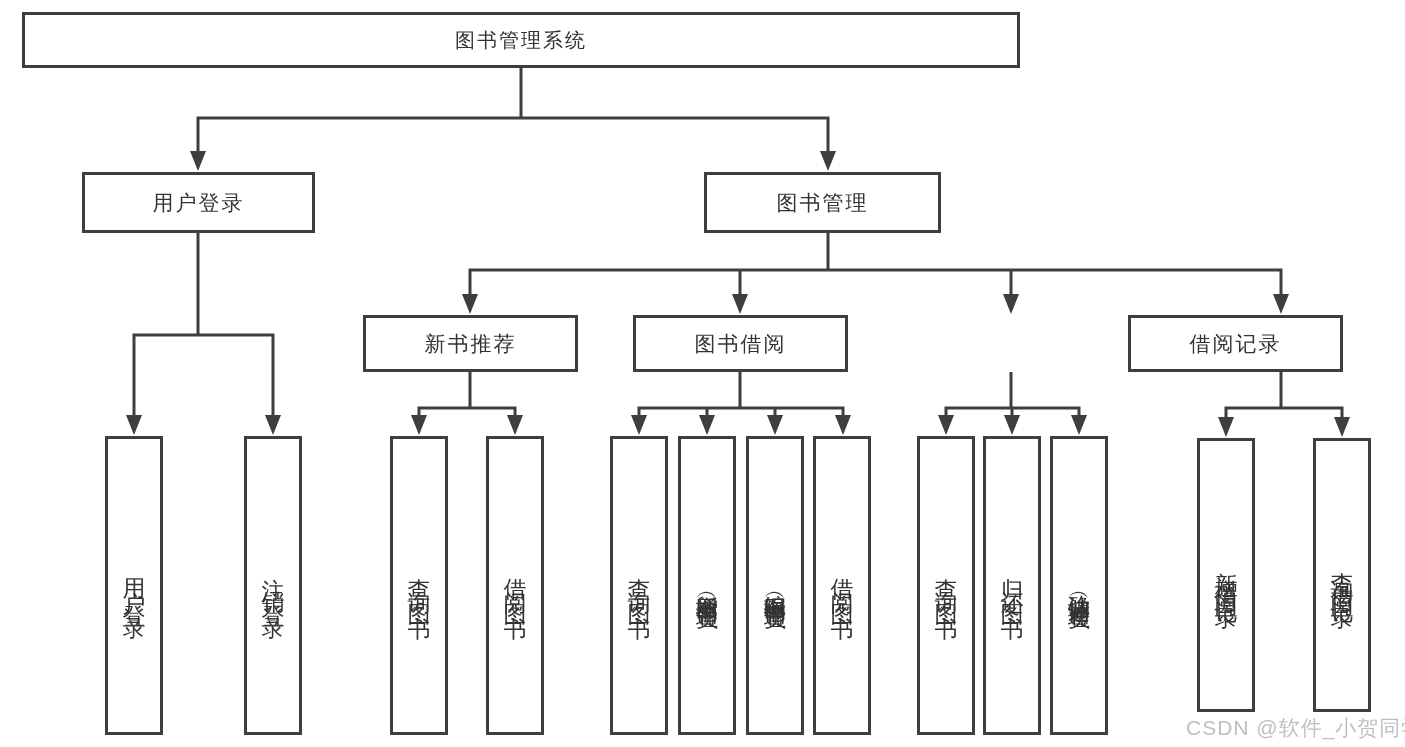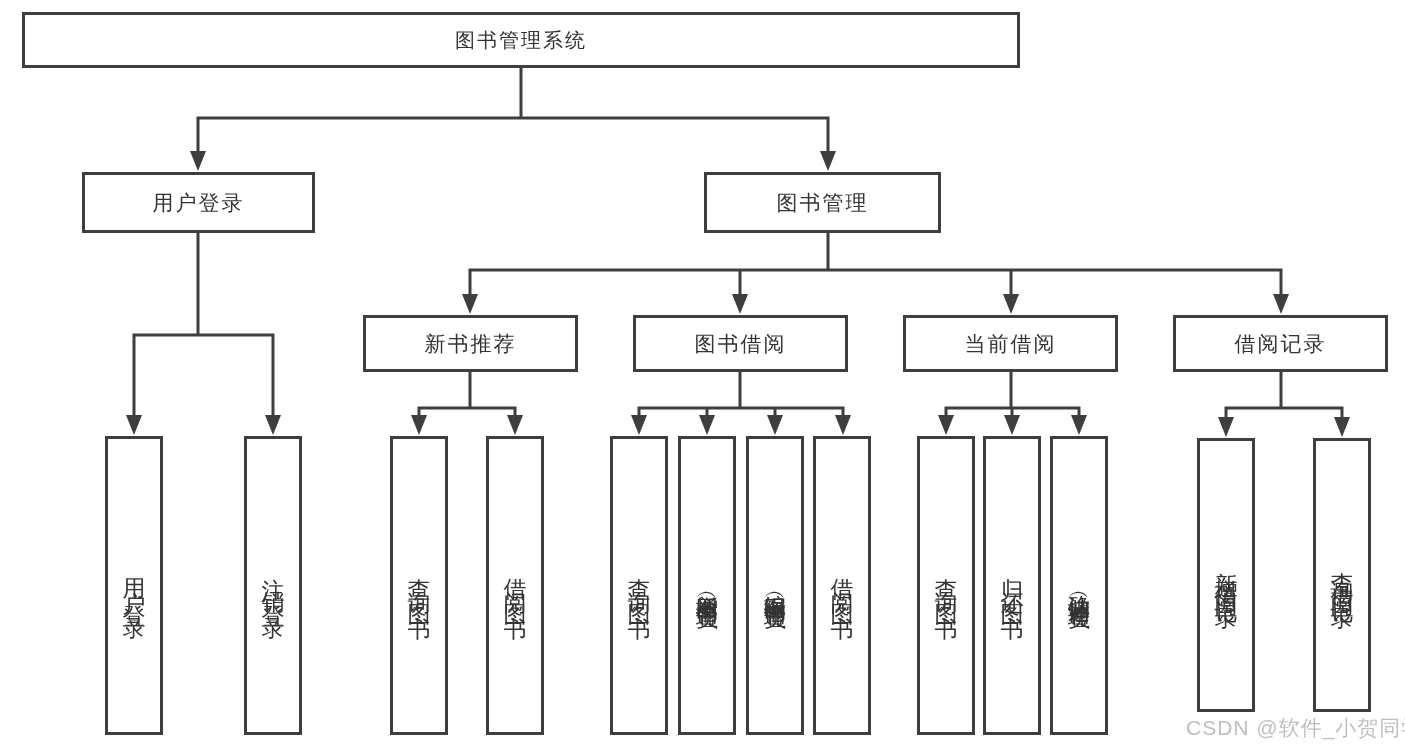--- a/index.html
+++ b/index.html
@@ -117,24 +117,21 @@
   <div class="node h-node" style="left:704px; top:172px; width:237px; height:61px;">
     <span>图书管理</span>
   </div>
 
   <div class="node h-node" style="left:363px; top:315px; width:215px; height:57px;">
     <span>新书推荐</span>
   </div>
   <div class="node h-node" style="left:633px; top:315px; width:215px; height:57px;">
     <span>图书借阅</span>
   </div>
-  <div class="node h-node" style="left:903px; top:315px; width:215px; height:57px;">
-    <span>当前借阅</span>
-  </div>
-  <div class="node h-node" style="left:1173px; top:315px; width:215px; height:57px;">
+  <div class="node h-node" style="left:1128px; top:315px; width:215px; height:57px;">
     <span>借阅记录</span>
   </div>
 
   <div class="node leaf ls4" style="left:105px;">
     <span>用户登录</span>
   </div>
   <div class="node leaf ls4" style="left:244px;">
     <span>注销登录</span>
   </div>
   <div class="node leaf ls4" style="left:390px;">

